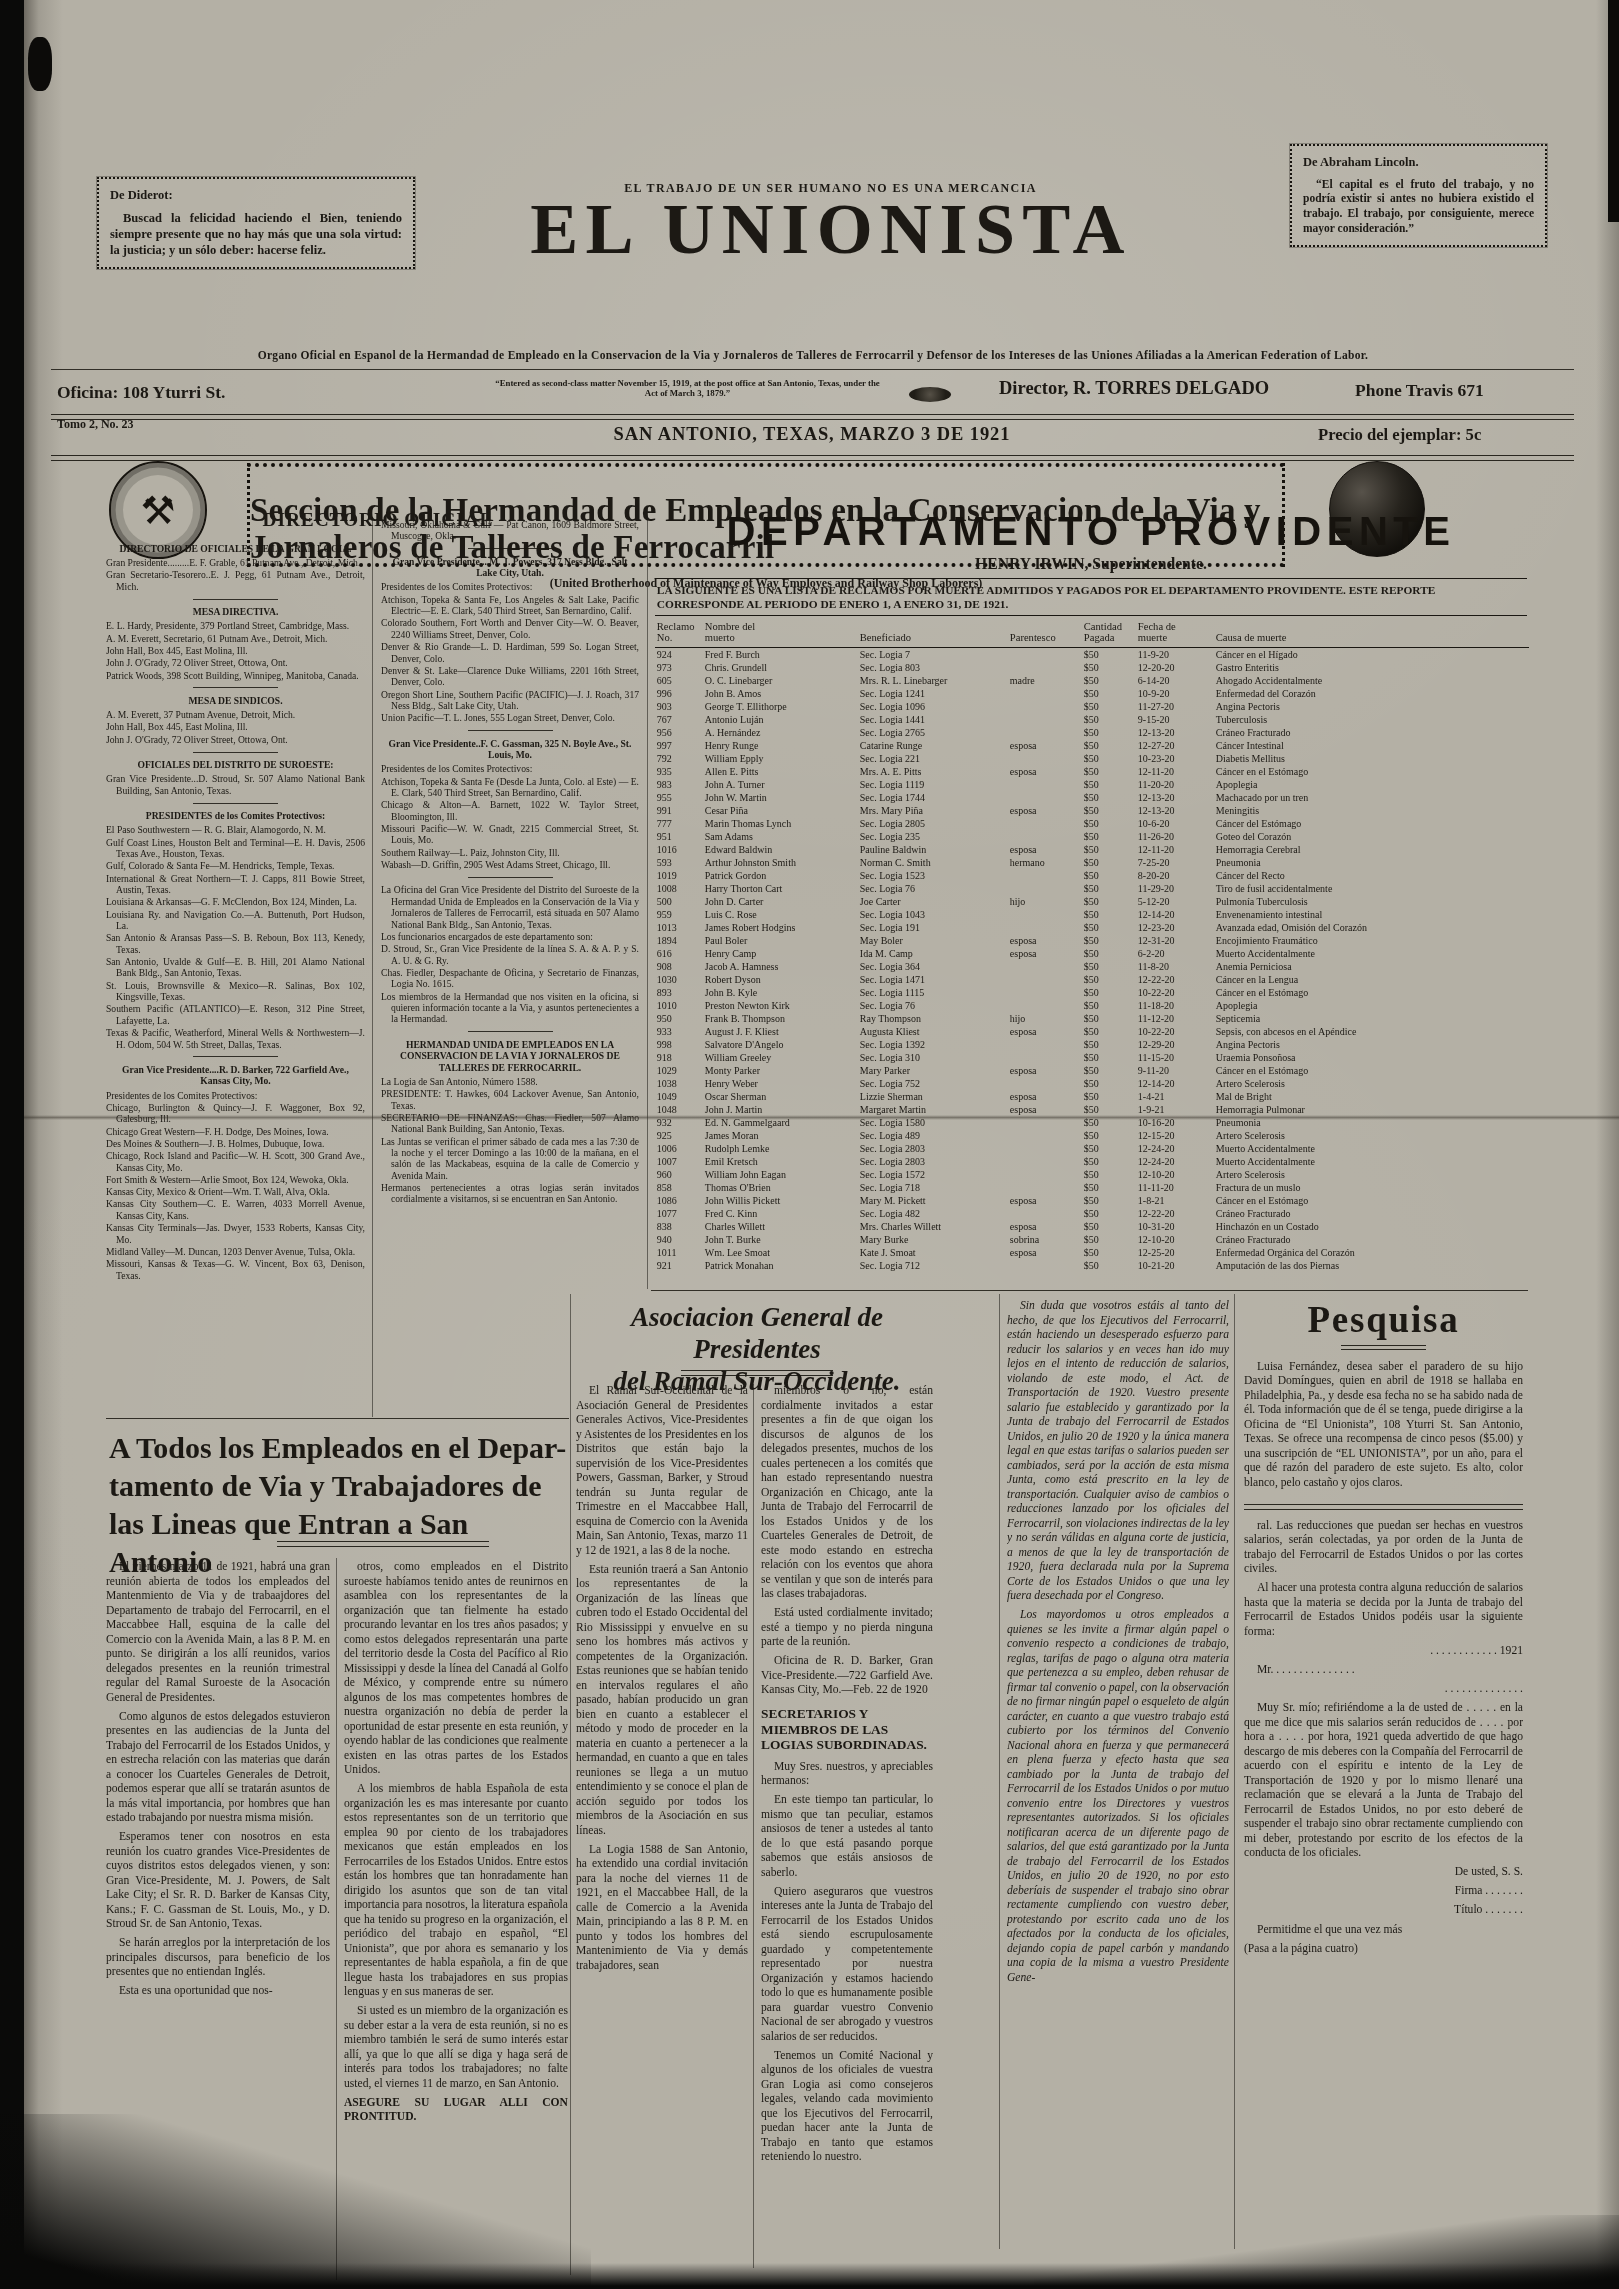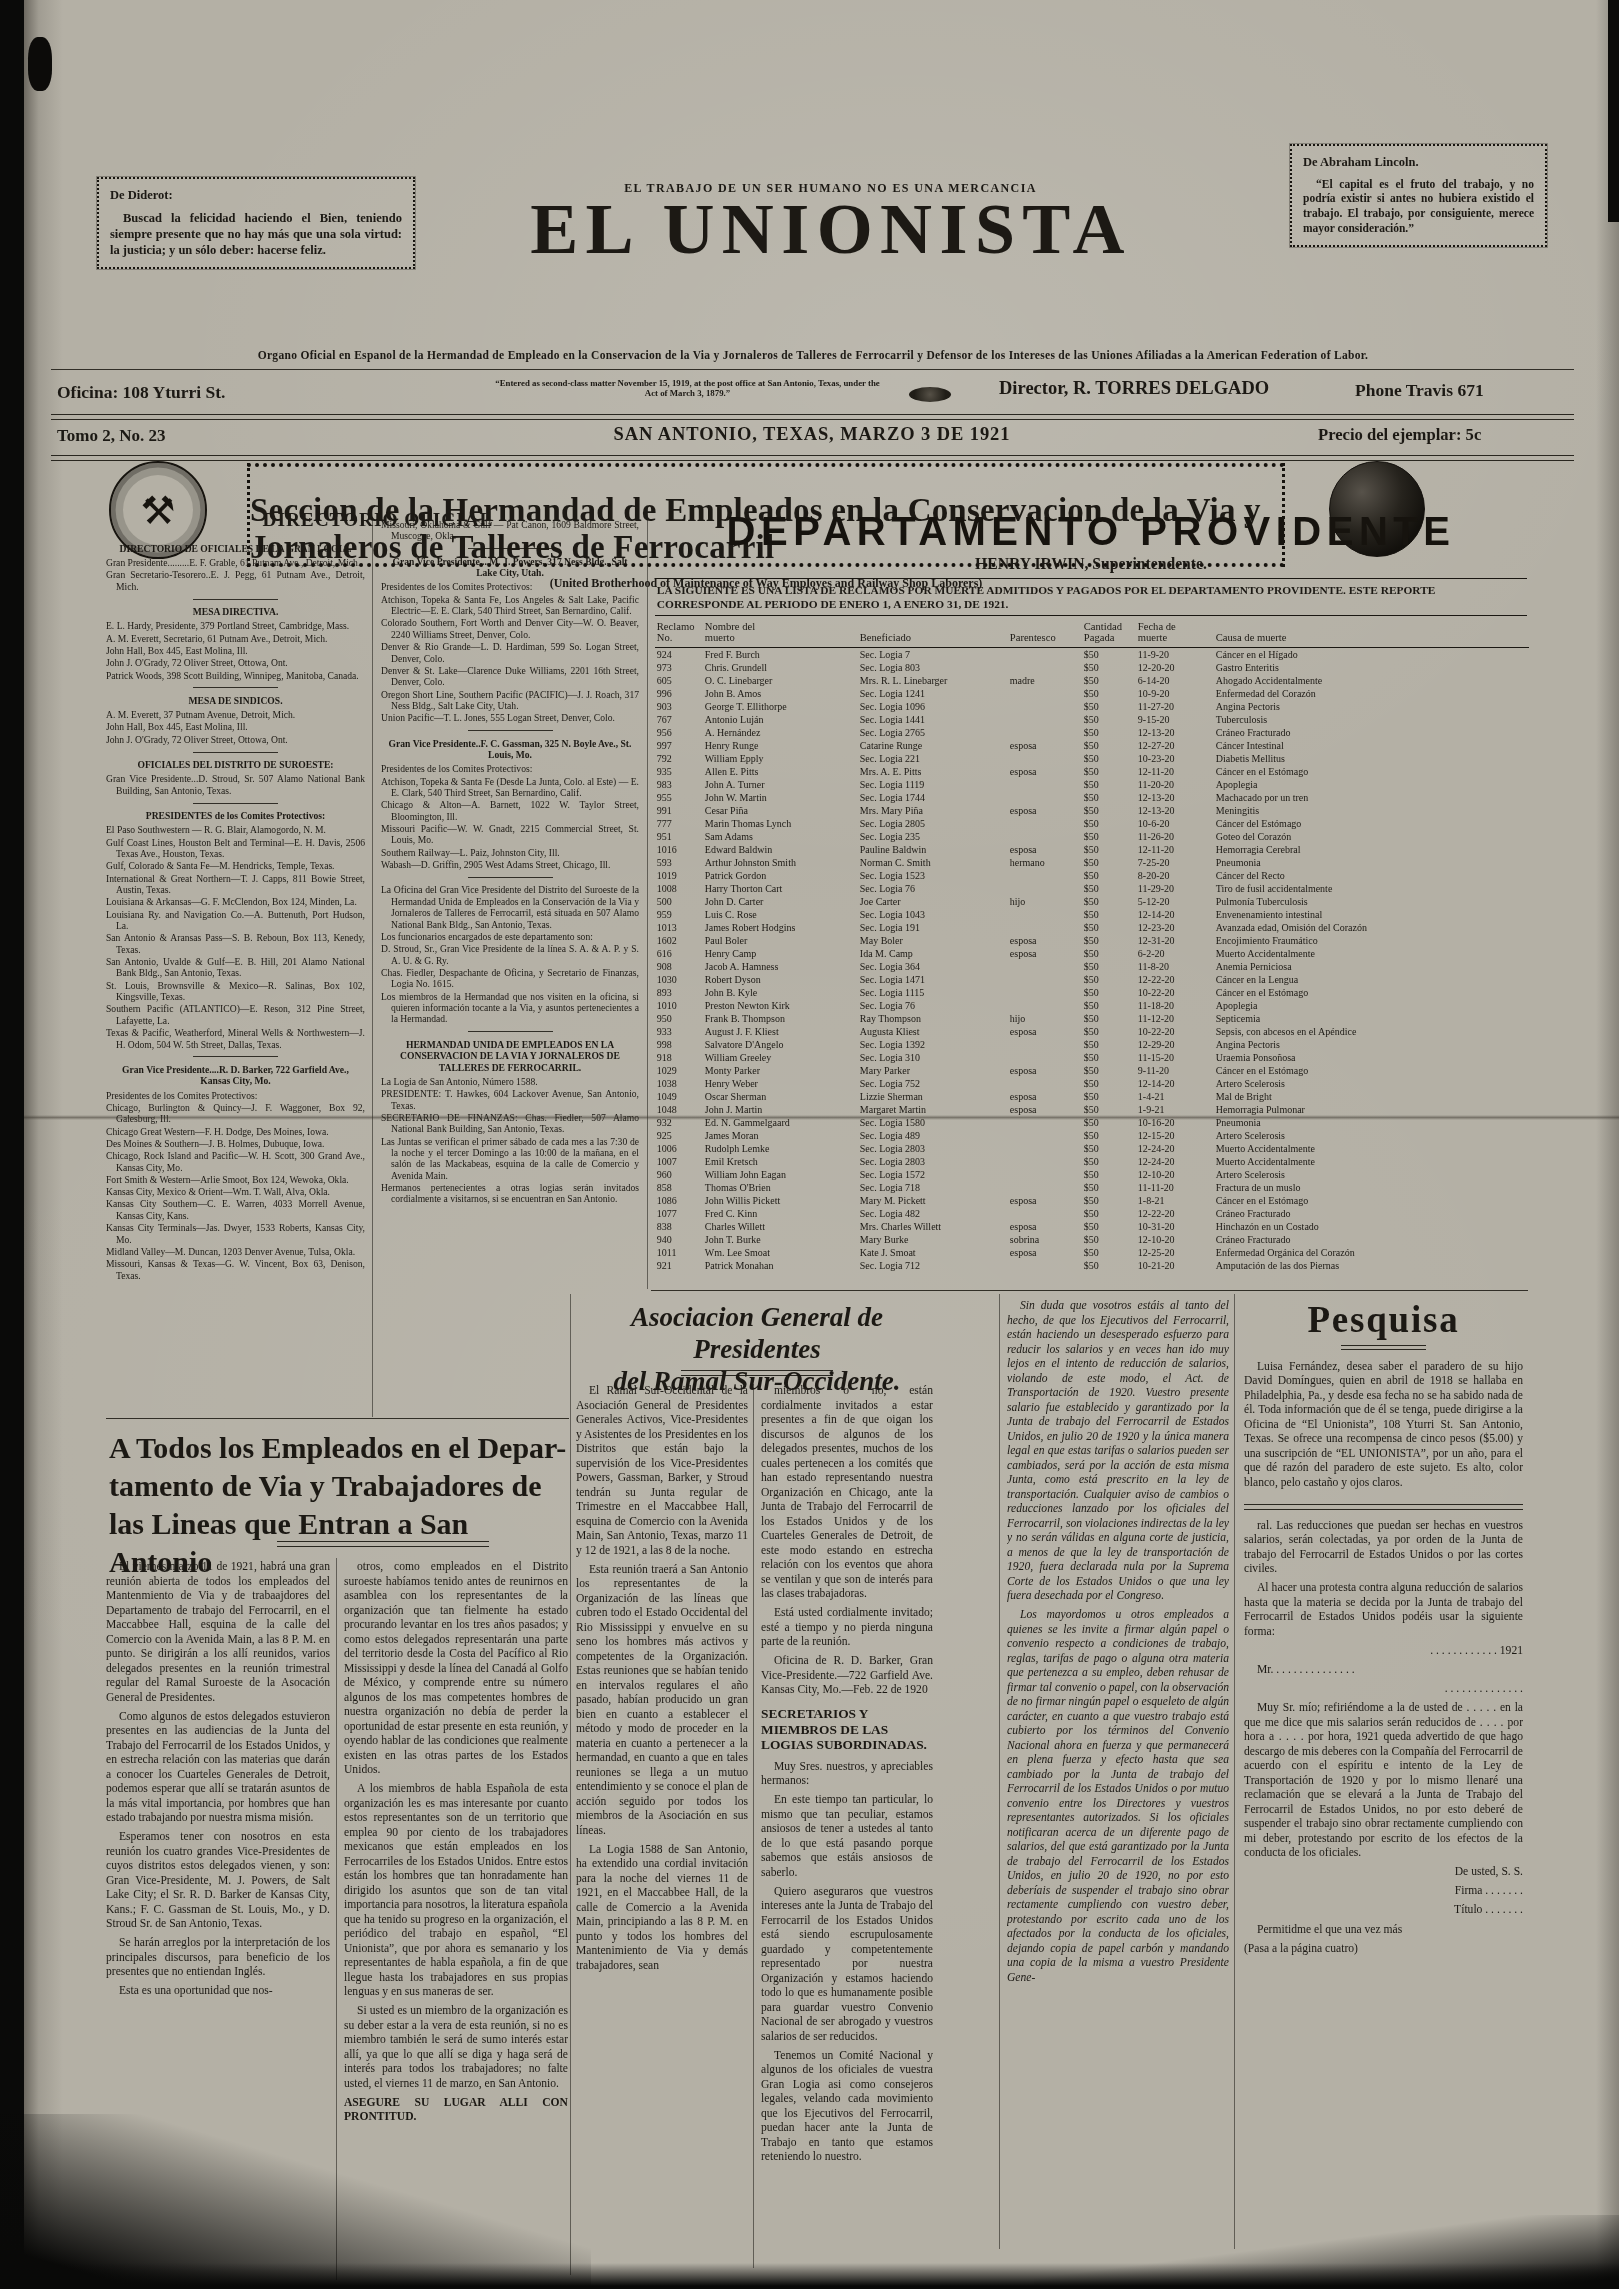--- a/index.html
+++ b/index.html
@@ -98,21 +98,21 @@
   <div class="abs" id="organ-line" style="left:54px;top:349px;width:1518px;">Organo Oficial en Espanol de la Hermandad de Empleado en la Conservacion de la Via y Jornaleros de Talleres de Ferrocarril y Defensor de los Intereses de las Uniones Afiliadas a la American Federation of Labor.</div>
   <div class="hr2" style="left:51px;top:369px;width:1523px;"></div>
 
   <div class="abs mast-item" style="left:57px;top:382px;font-size:17.5px;">Oficina: 108 Yturri St.</div>
   <div class="abs" id="entered" style="left:489px;top:378px;width:397px;">“Entered as second-class matter November 15, 1919, at the post office at San Antonio, Texas, under the Act of March 3, 1879.”</div>
   <div class="abs" id="ornament" style="left:909px;top:387px;"></div>
   <div class="abs mast-item" style="left:999px;top:378px;font-size:18.5px;">Director, R. TORRES DELGADO</div>
   <div class="abs mast-item" style="left:1355px;top:380px;font-size:17.5px;">Phone Travis 671</div>
   <div class="drule" style="left:51px;top:414px;width:1523px;"></div>
 
-  <div class="abs mast-item" style="left:57px;top:426px;font-size:17px;">Tomo 2, No. 23</div>
+  <div class="abs mast-item" style="left:57px;top:417px;font-size:12px;">Tomo 2, No. 23</div>
   <div class="abs mast-item center" style="left:512px;top:424px;width:600px;font-size:18.5px;letter-spacing:0.9px;">SAN ANTONIO, TEXAS, MARZO 3 DE 1921</div>
   <div class="abs mast-item" style="left:1318px;top:425px;font-size:16.6px;">Precio del ejemplar: 5c</div>
   <div class="drule" style="left:51px;top:455px;width:1523px;"></div>
 
   <div class="abs seal" id="seal-left" style="left:109px;top:461px;">⚒</div>
   <div class="abs" id="banner" style="left:247px;top:463px;width:1032px;height:96px;">
     <div id="banner-line1">Seccion de la Hermandad de Empleados en la Conservacion de la Via y Jornaleros de Talleres de Ferrocarril</div>
     <div id="banner-line2">(United Brotherhood of Maintenance of Way Employes and Railway Shop Laborers)</div>
   </div>
   <div class="abs seal" id="seal-right" style="left:1329px;top:461px;"></div>
@@ -436,21 +436,21 @@
           <tr>
             <td>1013</td>
             <td>James Robert Hodgins</td>
             <td>Sec. Logia 191</td>
             <td></td>
             <td>$50</td>
             <td>12-23-20</td>
             <td>Avanzada edad, Omisión del Corazón</td>
           </tr>
           <tr>
-            <td>1602</td>
+            <td>1894</td>
             <td>Paul Boler</td>
             <td>May Boler</td>
             <td>esposa</td>
             <td>$50</td>
             <td>12-31-20</td>
             <td>Encojimiento Fraumático</td>
           </tr>
           <tr>
             <td>616</td>
             <td>Henry Camp</td>

